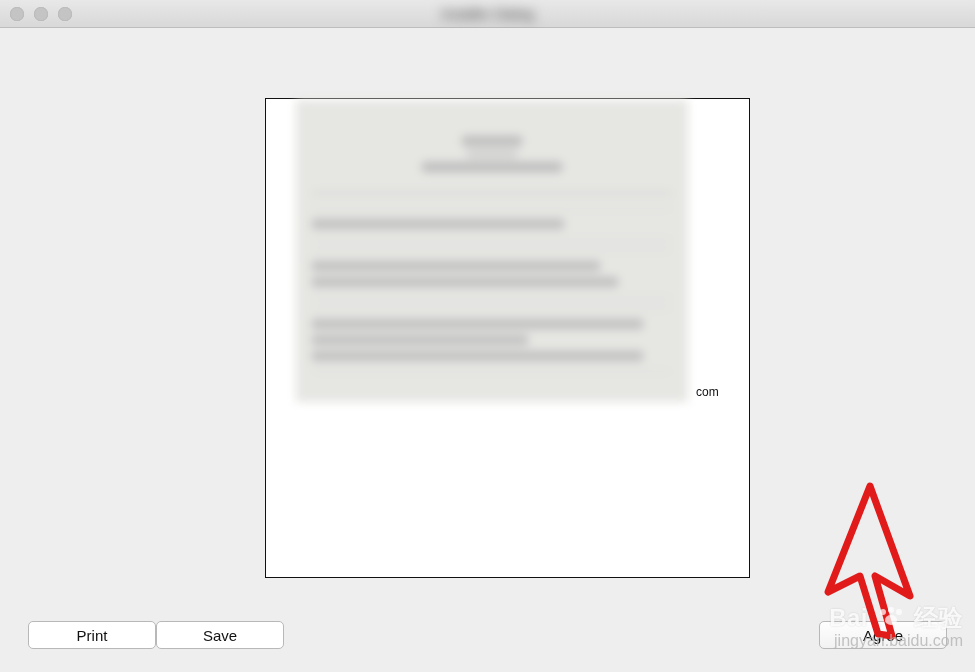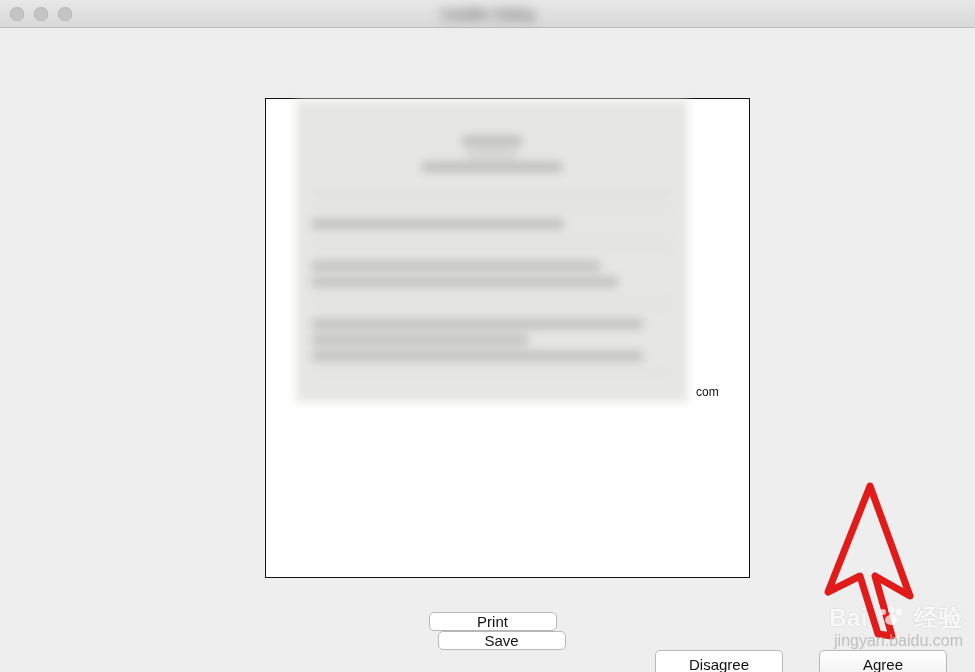--- a/index.html
+++ b/index.html
@@ -123,36 +123,35 @@
     .w92 { width: 92%; }
     .w60 { width: 60%; }
 
     .button-bar {
       position: absolute;
       left: 0; right: 0;
       bottom: 0;
       height: 60px;
       display: flex;
       align-items: center;
-      padding: 0 28px 14px 38px;
-      flex-direction: column;
+      padding: 0 28px 14px 28px;
     }
     .btn {
       height: 28px;
       min-width: 128px;
       border: 1px solid #b8b8b8;
       border-radius: 5px;
       background: #fff;
       font-size: 15px;
       color: #111;
       padding: 0 18px;
       cursor: pointer;
       font-family: inherit;
     }
-    .btn + .btn { margin-left: 18px; }
+    .btn + .btn { }
     .right-group {
       margin-left: auto;
       display: flex;
       gap: 18px;
     }
     .btn-primary {
       background: linear-gradient(#fefefe, #f2f2f2);
     }
 
     .arrow-annotation {
@@ -254,21 +253,20 @@
                L58 158
                L40 100
                L8 116
                Z" fill="none" stroke="#e11a1a" stroke-width="7" stroke-linejoin="round" stroke-linecap="round"></path>
     </svg>
 
     <div class="button-bar">
       <button class="btn">Print</button>
       <button class="btn">Save</button>
       <div class="right-group">
-        <button class="btn">Disagree</button>
         <button class="btn btn-primary">Agree</button>
       </div>
     </div>
 
     <div class="watermark">
       <span>Bai</span>
       <span class="paw">
         <span class="p1"></span>
           <span class="p2"></span>
           <span class="p3"></span>

